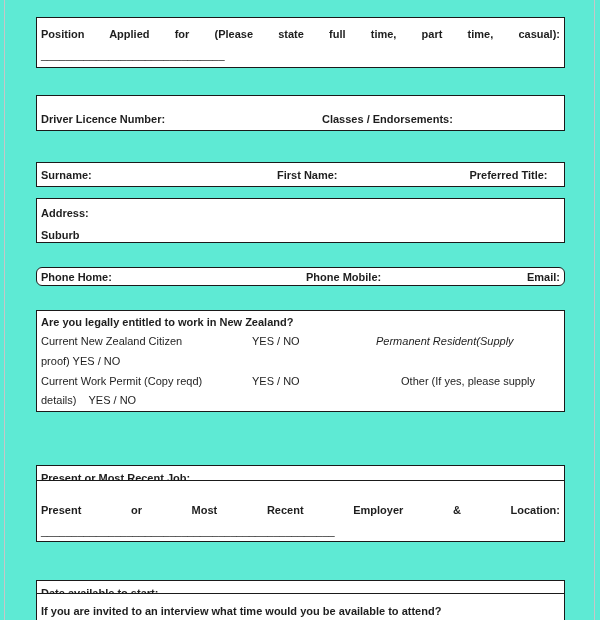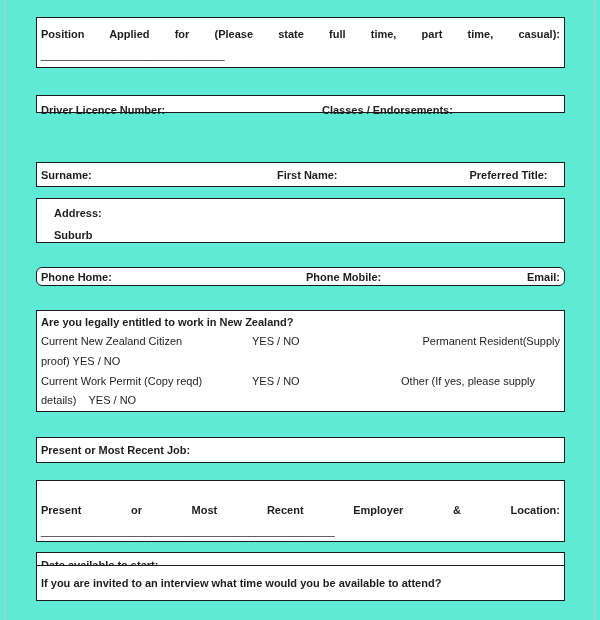--- a/index.html
+++ b/index.html
@@ -28,20 +28,21 @@
     width: 529px;
     border: 1.5px solid #1a1a1a;
     box-sizing: border-box;
     background: #ffffff;
     font-size: 11px;
   }
   .row-box {
     display: flex;
     align-items: center;
     padding: 12px 4px;
+    margin-top: 28px;
   }
   .bold { font-weight: bold; }
 
   
   .box-position { top: 17px; height: 51px; padding: 6px 4px 0; }
   .justify-line {
     font-weight: bold;
     line-height: 21px;
     text-align: justify;
     text-align-last: justify;
@@ -49,38 +50,38 @@
   }
   .fill-line {
     line-height: 20px;
     font-weight: normal;
     letter-spacing: 0;
     color: #1e1e1e;
     white-space: pre;
   }
 
   
-  .box-licence { top: 95px; height: 18px; display: grid; grid-template-columns: 281px 1fr; align-items: center; padding: 8px 4px; }
+  .box-licence { top: 95px; height: 18px; display: grid; grid-template-columns: 281px 1fr; align-items: center; padding: 17px 4px; }
 
   
   .box-name { top: 162px; height: 25px; display: grid; grid-template-columns: 236px 180px 1fr; align-items: center; padding: 0 4px; }
   .align-right { text-align: center; }
 
   
-  .box-address { top: 198px; height: 45px; padding: 3px 17px 0; }
+  .box-address { top: 198px; height: 45px; padding: 3px 4px 0; }
   .box-address .line { line-height: 22px; }
 
   
   .box-phone { top: 267px; height: 19px; display: grid; grid-template-columns: 265px 1fr auto; align-items: center; padding: 0 4px; border-radius: 6px; }
 
   
   .box-eligibility { top: 310px; height: 102px; display: grid; grid-template-rows: repeat(5, 1fr); align-content: stretch; padding: 1px 4px; }
   .box-eligibility > div { display: flex; align-items: center; }
   .elig-grid { display: grid; grid-template-columns: 211px 124px 1fr; align-items: center; width: 100%; }
-  .elig-right-split { display: flex; justify-content: flex-end; }
+  .elig-right-split { display: flex; justify-content: flex-start; font-style: italic; }
   .pre-space { white-space: pre-wrap; }
 
   
   .box-recentjob { top: 437px; height: 19px; }
 
   
   .box-employer { top: 480px; height: 62px; padding: 19px 4px 0; }
 
   
   .box-startdate { top: 552px; height: 22px; }

